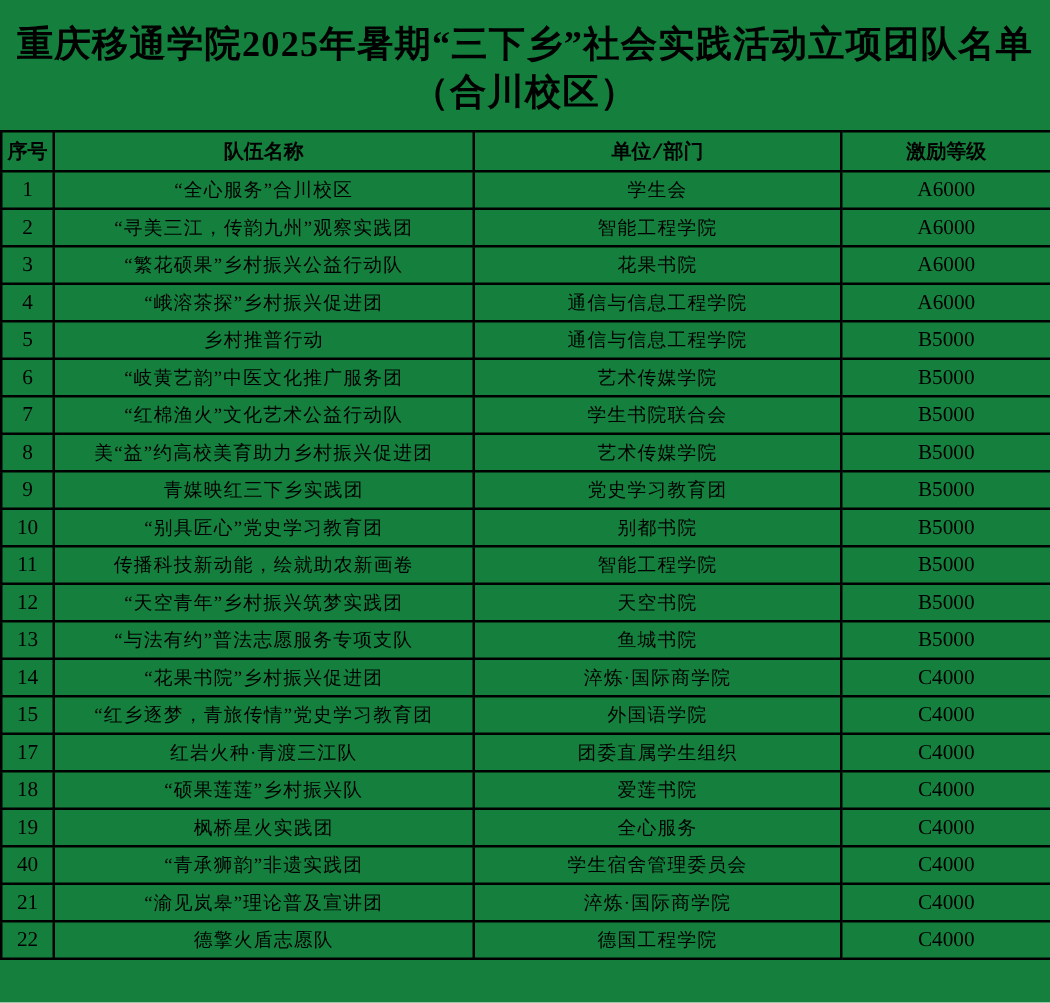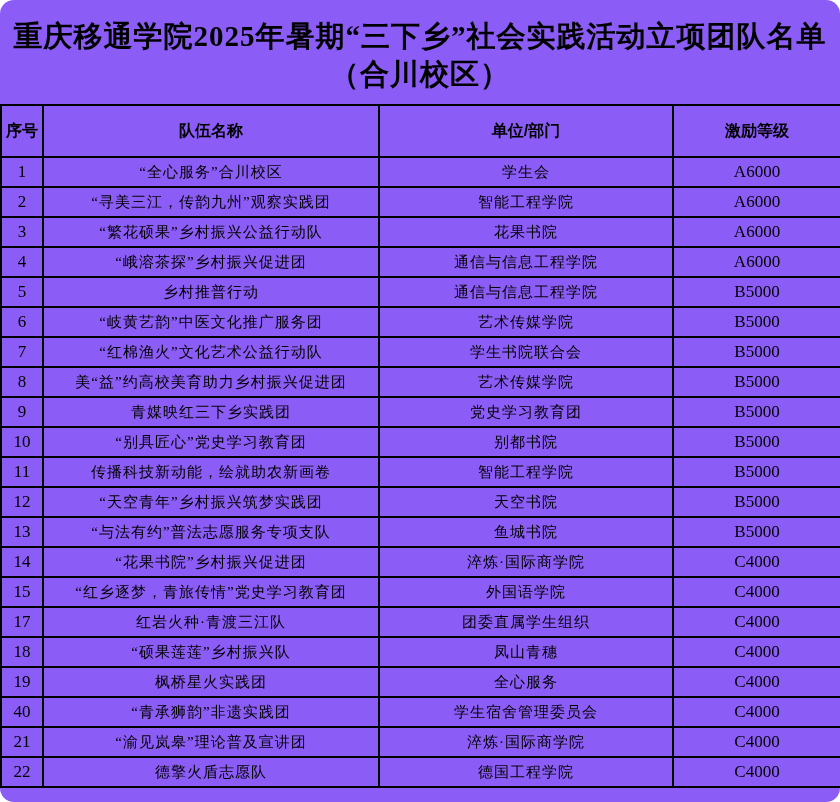--- a/index.html
+++ b/index.html
@@ -5,23 +5,22 @@
   * { margin: 0; padding: 0; box-sizing: border-box; }
   html, body {
     background: #ffffff;
     width: 840px;
     font-family: "Liberation Serif", "DejaVu Serif", serif;
     color: #000000;
   }
   .page {
     width: 840px;
     height: 802px;
-    background: #8b5cf6;
+    background: #15803d;
     overflow: hidden;
-    border-radius: 14px;
   }
   .title-block {
     width: 840px;
     height: 104px;
     padding-top: 17px;
     text-align: center;
   }
   .title-line {
     font-family: "Liberation Serif", "DejaVu Serif", serif;
     font-weight: bold;
@@ -36,22 +35,22 @@
     table-layout: fixed;
   }
   .roster th, .roster td {
     border: 2px solid #000000;
     text-align: center;
     vertical-align: middle;
     overflow: hidden;
     white-space: nowrap;
   }
   .roster th {
-    height: 52px;
-    font-family: Liberation Sans, sans-serif;
+    height: 32px;
+    font-family: Liberation Mono, monospace;
     font-weight: bold;
     font-size: 16px;
   }
   .roster td {
     height: 30px;
     font-size: 15px;
     letter-spacing: 1px;
   }
   col.c-no    { width: 42px;  }
   col.c-team  { width: 336px; }
@@ -181,21 +180,21 @@
         </tr>
         <tr>
           <td class="col-no">17</td>
           <td class="col-team">红岩火种·青渡三江队</td>
           <td class="col-unit">团委直属学生组织</td>
           <td class="col-grade">C4000</td>
         </tr>
         <tr>
           <td class="col-no">18</td>
           <td class="col-team">“硕果莲莲”乡村振兴队</td>
-          <td class="col-unit">凤山青穗</td>
+          <td class="col-unit">爱莲书院</td>
           <td class="col-grade">C4000</td>
         </tr>
         <tr>
           <td class="col-no">19</td>
           <td class="col-team">枫桥星火实践团</td>
           <td class="col-unit">全心服务</td>
           <td class="col-grade">C4000</td>
         </tr>
         <tr>
           <td class="col-no">40</td>

